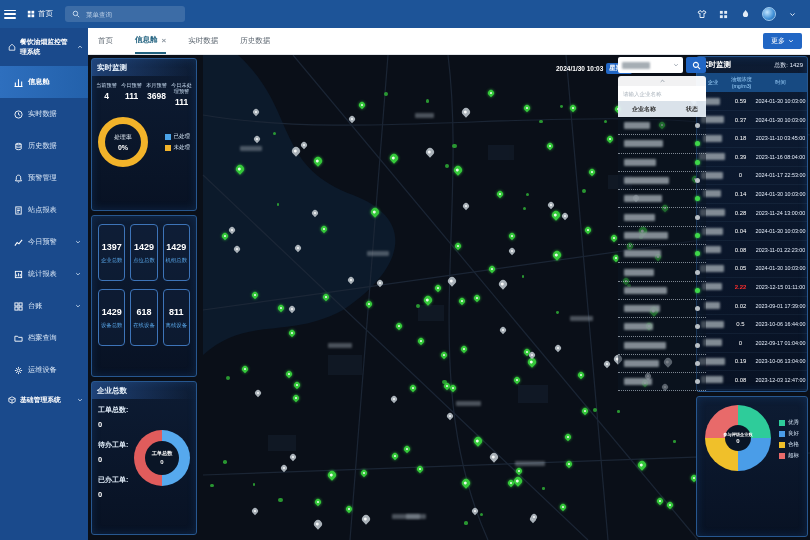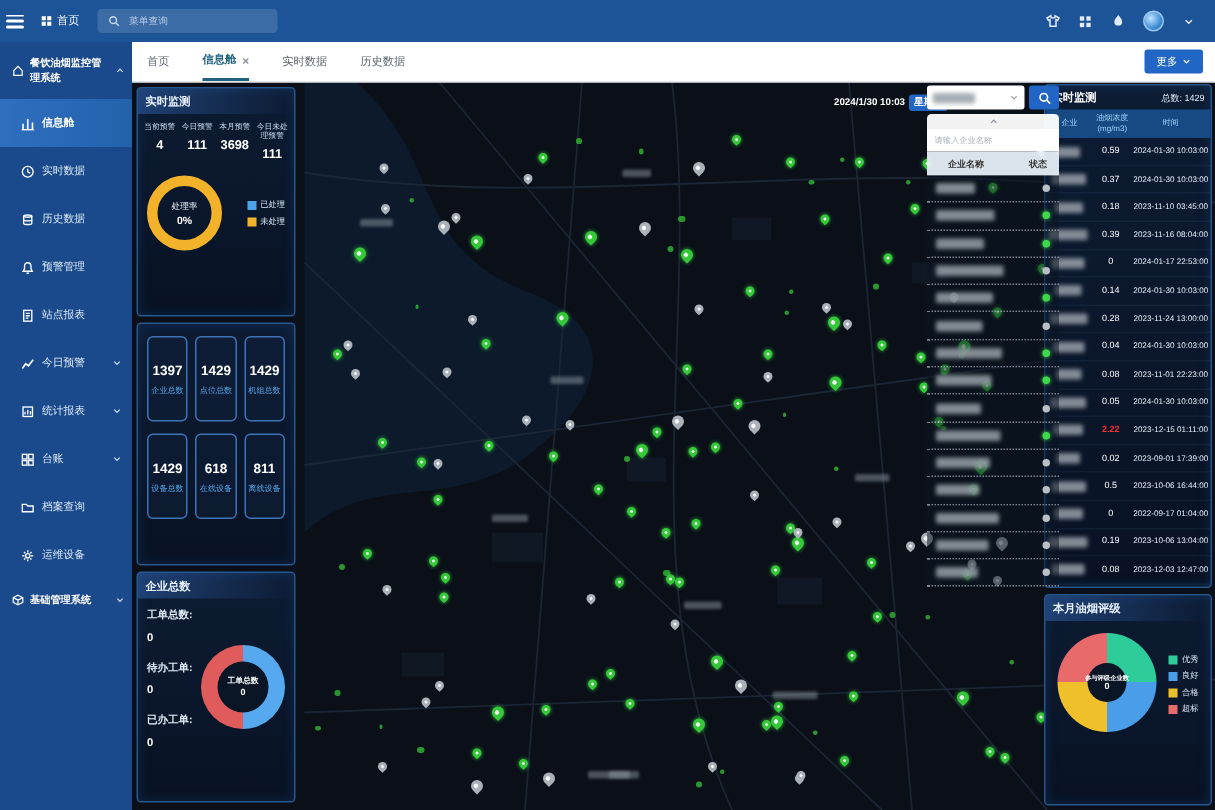--- a/index.html
+++ b/index.html
@@ -866,21 +866,20 @@
           <div>
             <span class="blur-block" style="display: block; margin: 0px auto; height: 7px; width: 22px;"></span>
           </div>
           <div class="vl">0.08</div>
           <div class="tm">2023-12-03 12:47:00</div>
         </div>
       </div>
   </div>
 
   <div class="panel panel-rating">
-    <div class="panel-title">本月油烟评级</div>
     <div class="rating-body">
       <div class="donut-rt">
         <div class="hole">
           <span class="hl">参与评级企业数</span>
           <span class="hv">0</span>
         </div>
       </div>
       <div class="legend rating-legend" id="rating-legend">
           <div class="li">
             <span class="sw" style="background: rgb(46, 204, 154);"></span>

